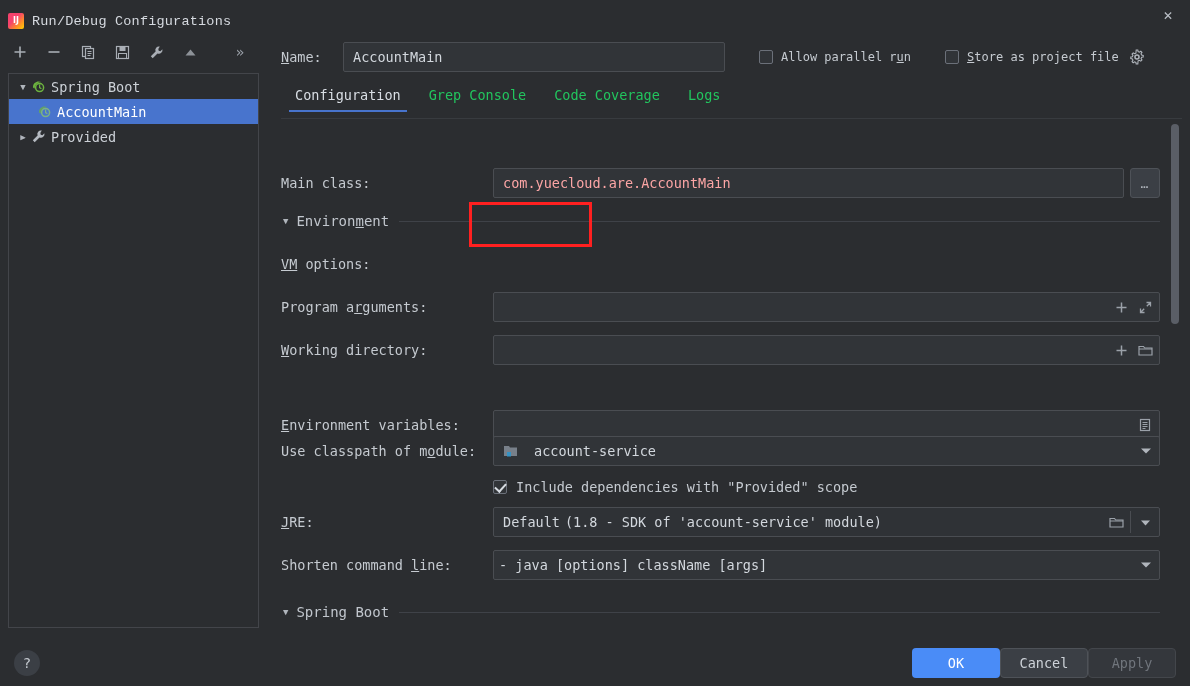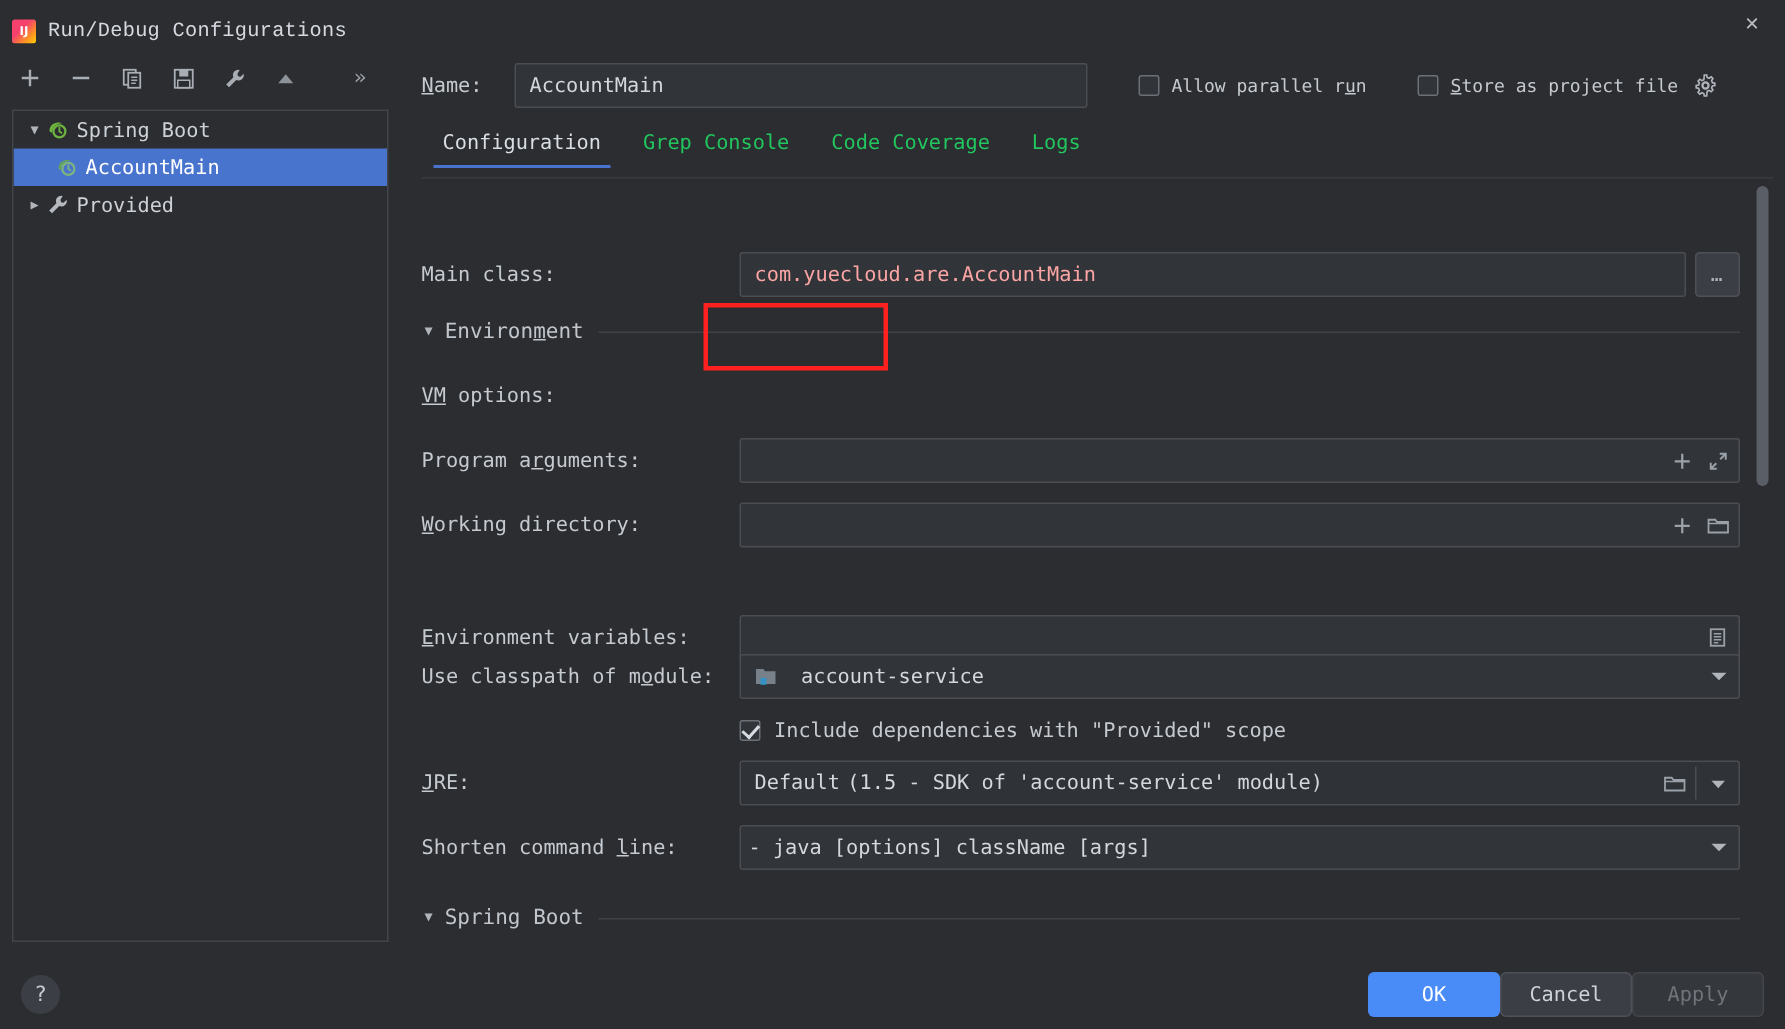--- a/index.html
+++ b/index.html
@@ -459,21 +459,21 @@
           <div class="inline-check">
             <div class="checkbox checked"></div>
             <div class="lbl">Include dependencies with "Provided" scope</div>
           </div>
         </div>
 
         <div class="row" style="top:379px;">
           <div class="flabel"><u>J</u>RE:</div>
           <div class="combo plain" style="background:#2f3236;">
             <div class="val">Default</div>
-            <div class="val dim" style="padding-left:5px;"> (1.5 - SDK of 'account-service' module)</div>
+            <div class="val dim" style="padding-left:5px;"> (1.8 - SDK of 'account-service' module)</div>
             <div class="jre-actions">
               <div class="ficon">
                 <svg width="15" height="13" viewBox="0 0 15 13">
                   <path d="M1 2.5h4.5l1.2 1.5H14v7H1z" fill="none" stroke="#9ba1a9" stroke-width="1.2"></path>
                   <path d="M1 5h13" stroke="#9ba1a9" stroke-width="1"></path>
                 </svg>
               </div>
               <div class="divider"></div>
               <div class="ficon" style="margin-right:4px;">
                 <svg width="11" height="11" viewBox="0 0 11 11">

